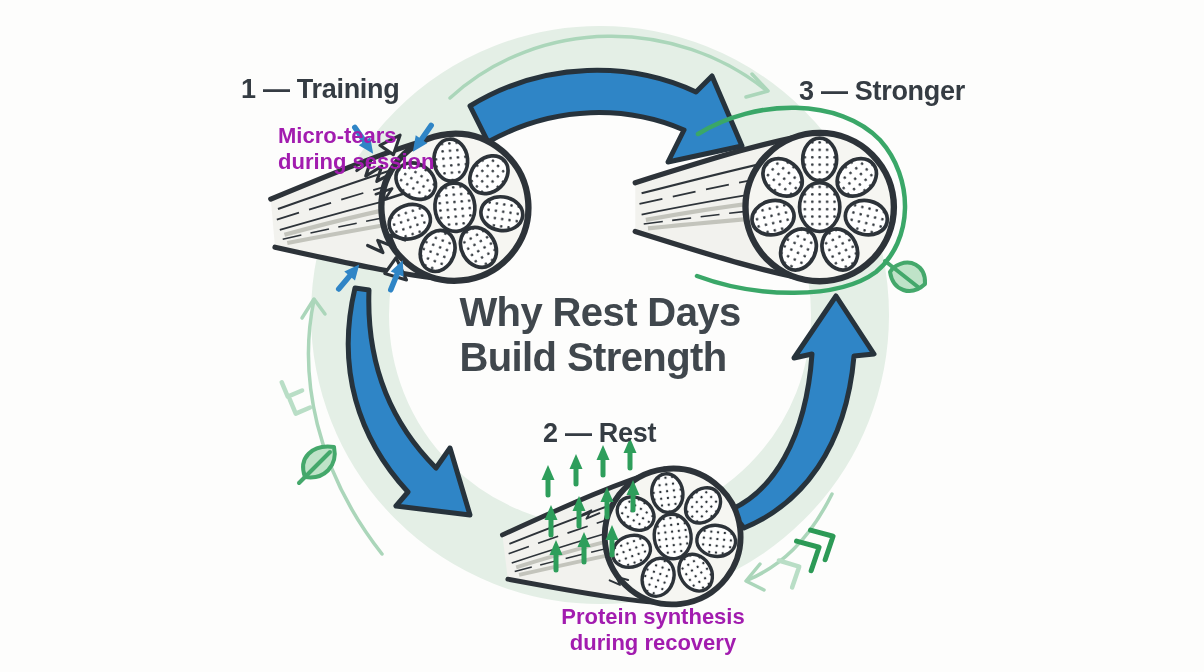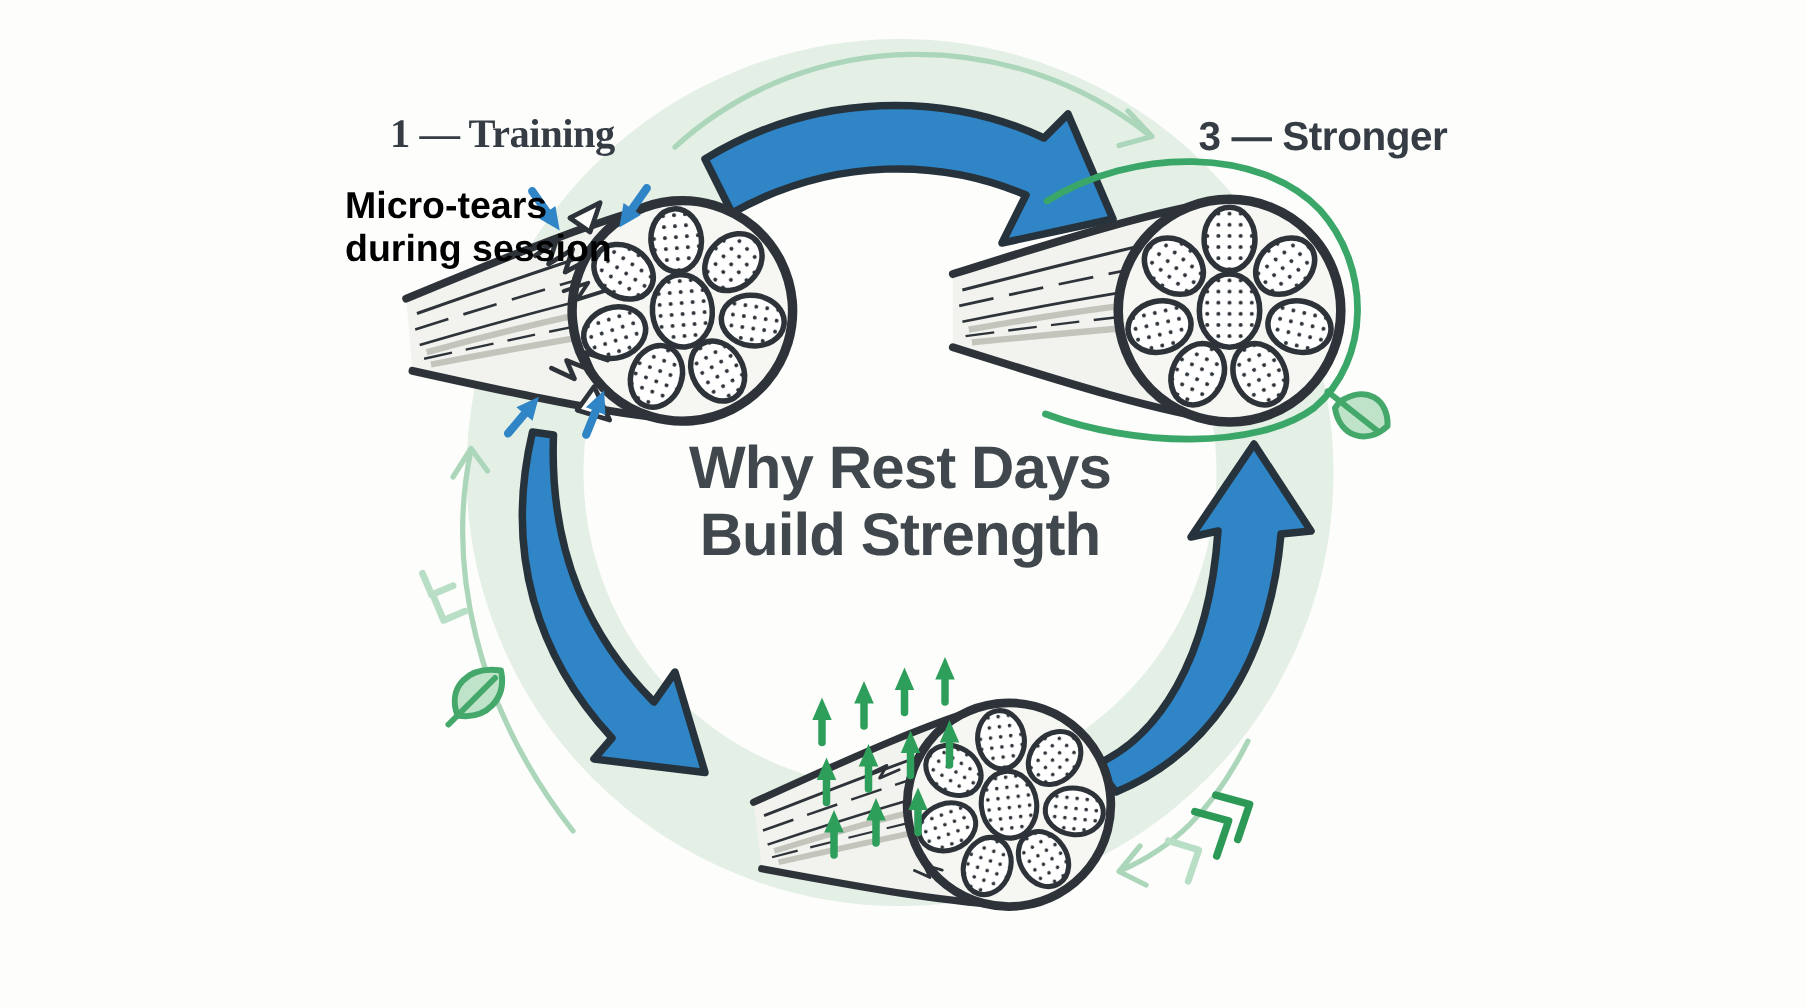--- a/index.html
+++ b/index.html
@@ -3,24 +3,24 @@
 <meta charset="utf-8">
 <style>
   html,body{margin:0;padding:0;background:#e9e9e9;}
   .canvas{
     position:relative;width:1204px;height:672px;background:#fdfdfc;
     overflow:hidden;font-family:"Liberation Sans",sans-serif;
   }
   .art{position:absolute;left:0;top:0;z-index:1;}
   .label{position:absolute;z-index:2;white-space:pre-line;}
   .h-step{font-size:27px;font-weight:700;color:#353c43;letter-spacing:-0.3px;}
-  .cap{font-size:25px;font-weight:700;color:#000000;line-height:1.16;}
+  .cap{font-size:22px;font-weight:700;color:#a21caf;line-height:1.16;margin-left:48px;}
   .title{
     font-size:40px;font-weight:700;color:#40474d;line-height:1.12;
-    letter-spacing:-0.6px;text-align:center;transform:translateX(-50%);
+    letter-spacing:-0.6px;text-align:left;transform:translateX(-50%);
   }
   .center{text-align:center;transform:translateX(-50%);}
   .watermark{font-size:21px;color:#9fa3a6;letter-spacing:0.6px;font-weight:400;}
 </style>
 </head>
 <body>
 
 <div class="canvas">
 
   <svg class="art" width="1204" height="672" viewBox="0 0 1204 672" xmlns="http://www.w3.org/2000/svg">
@@ -139,27 +139,30 @@
       <use href="#grow" transform="translate(551,521)"></use>
       <use href="#grow" transform="translate(579,512)"></use>
       <use href="#grow" transform="translate(607,503)"></use>
       <use href="#grow" transform="translate(633,496)"></use>
       <use href="#grow" transform="translate(556,556)"></use>
       <use href="#grow" transform="translate(584,548)"></use>
       <use href="#grow" transform="translate(612,541)"></use>
     </g>
   </svg>
 
-  <div class="label h-step" style="left:260px;top:74px;font-family:Liberation Serif, serif;">1 — Training</div>
+  <div class="label h-step" style="left:241px;top:74px;">1 — Training</div>
 
   <div class="label cap" style="left:230px;top:123px;">Micro-tears
 during session</div>
 
   <div class="label h-step" style="left:799px;top:76px;">3 — Stronger</div>
 
 
   <div class="label title" style="left:600px;top:290px;">Why Rest Days
 Build Strength</div>
 
+  <div class="label h-step" style="left:543px;top:418px;">2 — Rest</div>
 
+  <div class="label cap center" style="left:605px;top:604px;">Protein synthesis
+during recovery</div>
 
 
 </div>
 
 </body></html>

